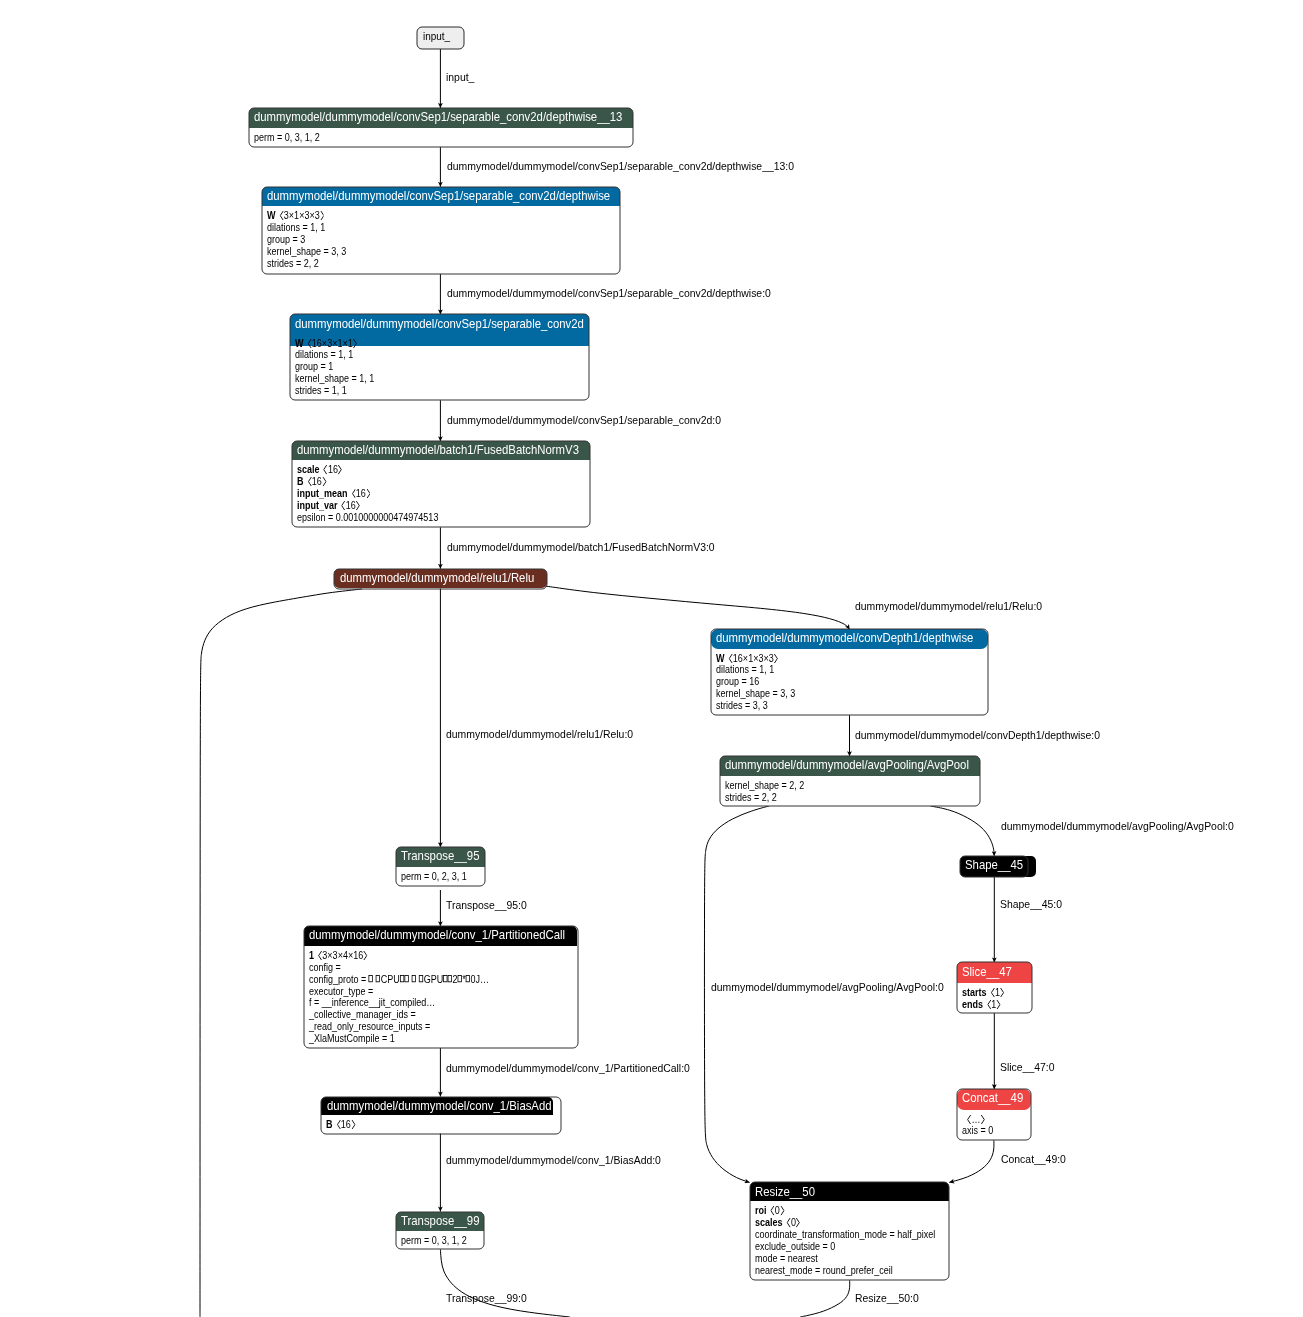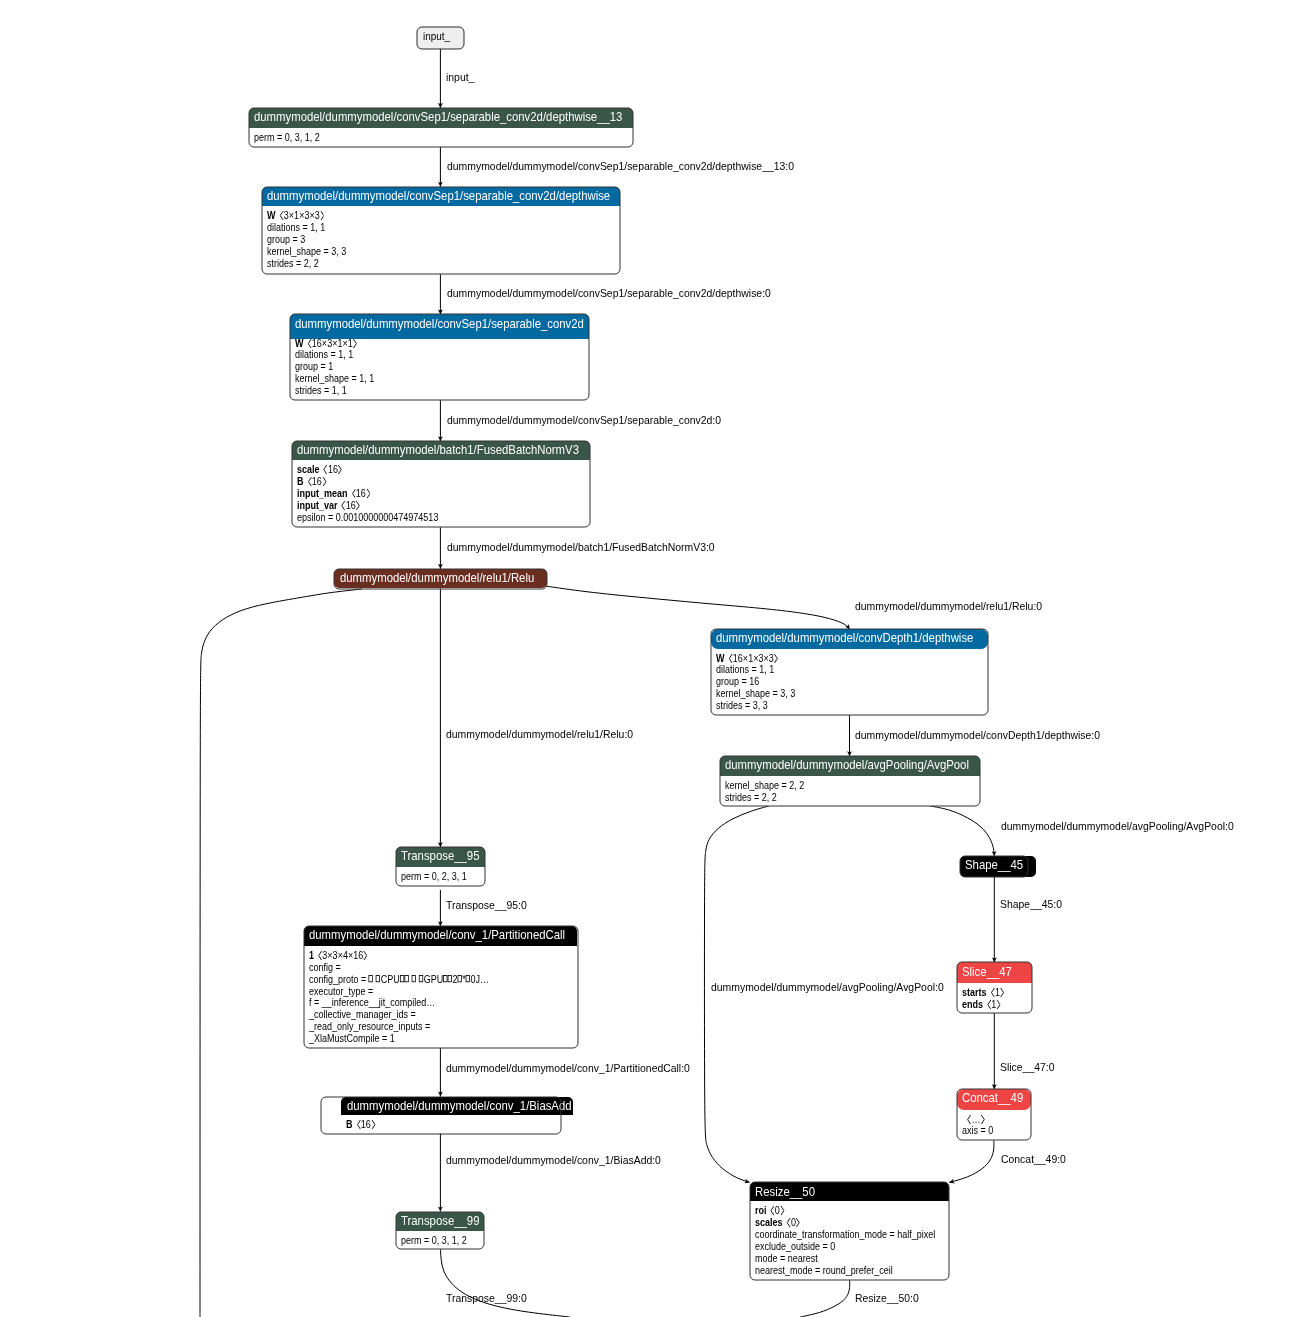--- a/index.html
+++ b/index.html
@@ -102,21 +102,21 @@
                 <path d="M3.7,0.45 L0.7,4.6 L3.7,8.75" fill="none" stroke="#000" stroke-width="0.95" stroke-linecap="square" stroke-linejoin="miter"></path>
               </svg></span>3×1×3×3<span class="ang"><svg width="4.9" height="9.2" viewBox="0 0 4.9 9.2">
                 <path d="M1.2,0.45 L4.2,4.6 L1.2,8.75" fill="none" stroke="#000" stroke-width="0.95" stroke-linecap="square" stroke-linejoin="miter"></path>
               </svg></span></span></div>
         <div class="row" style="left: 5px; top: 35.35px; line-height: 12px;"><span>dilations = 1, 1</span></div>
         <div class="row" style="left: 5px; top: 47.2px; line-height: 12px;"><span>group = 3</span></div>
         <div class="row" style="left: 5px; top: 59.05px; line-height: 12px;"><span>kernel_shape = 3, 3</span></div>
         <div class="row" style="left: 5px; top: 70.9px; line-height: 12px;"><span>strides = 2, 2</span></div>
       </div>
       <div class="node k-blue" style="left: 289.8px; top: 314.4px; width: 299.1px; height: 85.8px;">
-        <div class="hdr" style="height: 25px;">
+        <div class="hdr" style="height: 32px;">
           <span class="ht" style="font-size: 13px; line-height: 13px; top: 2.2px; left: 5.2px;">dummymodel/dummymodel/convSep1/separable_conv2d</span>
         </div>
         <div class="row" style="left: 5px; top: 23.2px; line-height: 12px;"><b>W</b><span style="margin-left: 4.4px;"><span class="ang"><svg width="4.9" height="9.2" viewBox="0 0 4.9 9.2">
                 <path d="M3.7,0.45 L0.7,4.6 L3.7,8.75" fill="none" stroke="#000" stroke-width="0.95" stroke-linecap="square" stroke-linejoin="miter"></path>
               </svg></span>16×3×1×1<span class="ang"><svg width="4.9" height="9.2" viewBox="0 0 4.9 9.2">
                 <path d="M1.2,0.45 L4.2,4.6 L1.2,8.75" fill="none" stroke="#000" stroke-width="0.95" stroke-linecap="square" stroke-linejoin="miter"></path>
               </svg></span></span></div>
         <div class="row" style="left: 5px; top: 35.05px; line-height: 12px;"><span>dilations = 1, 1</span></div>
         <div class="row" style="left: 5px; top: 46.9px; line-height: 12px;"><span>group = 1</span></div>
         <div class="row" style="left: 5px; top: 58.75px; line-height: 12px;"><span>kernel_shape = 1, 1</span></div>
@@ -230,21 +230,21 @@
                 <path d="M3.7,0.45 L0.7,4.6 L3.7,8.75" fill="none" stroke="#000" stroke-width="0.95" stroke-linecap="square" stroke-linejoin="miter"></path>
               </svg></span>1<span class="ang"><svg width="4.9" height="9.2" viewBox="0 0 4.9 9.2">
                 <path d="M1.2,0.45 L4.2,4.6 L1.2,8.75" fill="none" stroke="#000" stroke-width="0.95" stroke-linecap="square" stroke-linejoin="miter"></path>
               </svg></span></span></div>
         <div class="row" style="left: 5px; top: 36.65px; line-height: 12px;"><b>ends</b><span style="margin-left: 4.4px;"><span class="ang"><svg width="4.9" height="9.2" viewBox="0 0 4.9 9.2">
                 <path d="M3.7,0.45 L0.7,4.6 L3.7,8.75" fill="none" stroke="#000" stroke-width="0.95" stroke-linecap="square" stroke-linejoin="miter"></path>
               </svg></span>1<span class="ang"><svg width="4.9" height="9.2" viewBox="0 0 4.9 9.2">
                 <path d="M1.2,0.45 L4.2,4.6 L1.2,8.75" fill="none" stroke="#000" stroke-width="0.95" stroke-linecap="square" stroke-linejoin="miter"></path>
               </svg></span></span></div>
       </div>
-      <div class="node k-black" style="left: 321.4px; top: 1096.6px; width: 232px; height: 36.9px; margin-left: 20px;">
+      <div class="node k-black" style="left: 321.4px; top: 1096.6px; width: 232px; height: 36.9px;">
         <div class="hdr" style="height: 18.3px;">
           <span class="ht" style="font-size: 13px; line-height: 13px; top: 2.2px; left: 5.2px;">dummymodel/dummymodel/conv_1/BiasAdd</span>
         </div>
         <div class="row" style="left: 5px; top: 22.3px; line-height: 12px;"><b>B</b><span style="margin-left: 4.4px;"><span class="ang"><svg width="4.9" height="9.2" viewBox="0 0 4.9 9.2">
                 <path d="M3.7,0.45 L0.7,4.6 L3.7,8.75" fill="none" stroke="#000" stroke-width="0.95" stroke-linecap="square" stroke-linejoin="miter"></path>
               </svg></span>16<span class="ang"><svg width="4.9" height="9.2" viewBox="0 0 4.9 9.2">
                 <path d="M1.2,0.45 L4.2,4.6 L1.2,8.75" fill="none" stroke="#000" stroke-width="0.95" stroke-linecap="square" stroke-linejoin="miter"></path>
               </svg></span></span></div>
       </div>
       <div class="node k-shape" style="left: 956.9px; top: 1089.2px; width: 74.4px; height: 50.7px;">

